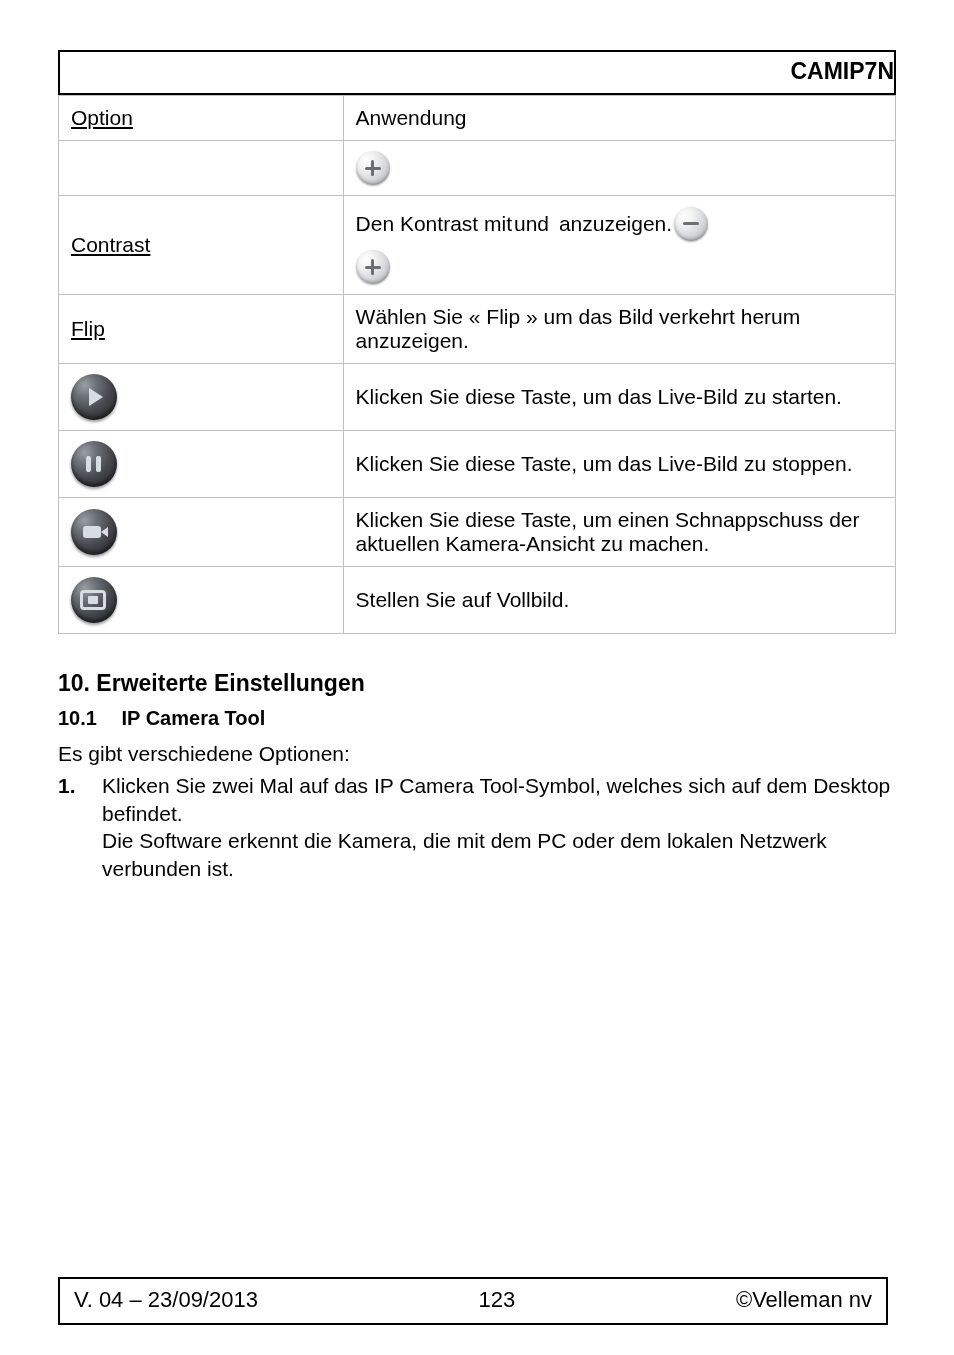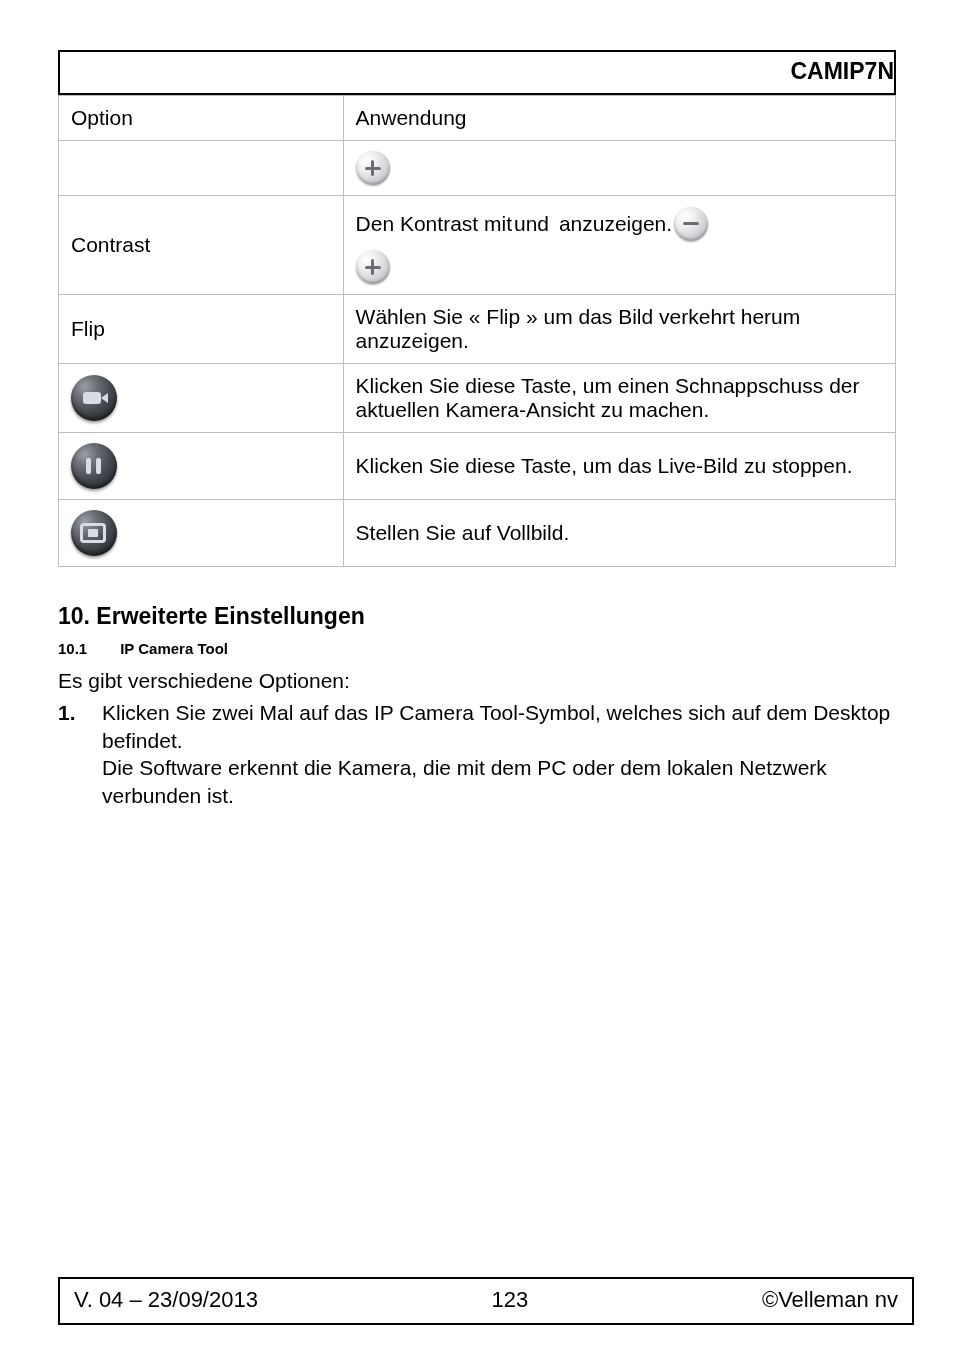--- a/index.html
+++ b/index.html
@@ -29,20 +29,21 @@
     border-collapse: collapse;
     width: 100%;
   }
   table.options td {
     border: 1px solid #bfbfbf;
     padding: 10px 12px;
     vertical-align: middle;
   }
   table.options td.left {
     width: 34%;
+    text-decoration: underline;
   }
   .icon-circle {
     display: inline-block;
     width: 34px;
     height: 34px;
     border-radius: 50%;
     position: relative;
     vertical-align: middle;
     background: radial-gradient(circle at 30% 28%, #ffffff 0%, #f2f2f3 25%, #d9dadd 55%, #b8babf 85%, #9ea0a5 100%);
     box-shadow: inset 0 -2px 3px rgba(0,0,0,0.25), 0 1px 2px rgba(0,0,0,0.3);
@@ -107,21 +108,21 @@
     border-radius: 1px;
     left: 17px; top: 19px;
   }
   .section-h1 {
     font-weight: bold;
     font-size: 23px;
     margin: 36px 0 10px 0;
   }
   .section-h2 {
     font-weight: bold;
-    font-size: 15px;
+    font-size: 20px;
     margin: 10px 0 10px 0;
   }
   .section-h2 .num { display:inline-block; width: 58px; }
   .bodytext { margin: 6px 0 4px 0; line-height: 1.32; }
   ol.steps {
     margin: 0 0 0 0;
     padding-left: 0;
     list-style: none;
   }
   ol.steps li {
@@ -132,21 +133,21 @@
   ol.steps li .num {
     font-weight: bold;
     width: 44px;
     flex-shrink: 0;
   }
   ol.steps li .txt { flex: 1; }
   .footer {
     position: absolute;
     bottom: 30px;
     left: 58px;
-    right: 40px;
+    right: 66px;
     border: 2px solid #000;
     display: flex;
     justify-content: space-between;
     padding: 8px 14px 10px 14px;
     font-size: 22px;
   }
   .contrast-cell { line-height: 1.7; }
   .contrast-line { display: flex; align-items: center; gap: 2px; flex-wrap: wrap; }
 </style>
 </head>
@@ -185,29 +186,35 @@
             <span class="icon-circle"><span class="plus-h"></span><span class="plus-v"></span></span>
           </div>
         </td>
       </tr>
       <tr>
         <td class="left">Flip</td>
         <td>Wählen Sie « Flip » um das Bild verkehrt herum anzuzeigen.</td>
       </tr>
       <tr>
         <td class="left">
+          <span class="icon-circle dark"><span class="play-tri"></span></span>
+        </td>
+        <td>Klicken Sie diese Taste, um das Live-Bild zu starten.</td>
+      </tr>
+      <tr>
+        <td class="left">
+          <span class="icon-circle dark"><span class="pause-bar1"></span><span class="pause-bar2"></span></span>
+        </td>
+        <td>Klicken Sie diese Taste, um das Live-Bild zu stoppen.</td>
+      </tr>
+      <tr>
+        <td class="left">
           <span class="icon-circle dark"><span class="cam-body"></span><span class="cam-lens"></span></span>
         </td>
         <td>Klicken Sie diese Taste, um einen Schnappschuss der aktuellen Kamera-Ansicht zu machen.</td>
-      </tr>
-      <tr>
-        <td class="left">
-          <span class="icon-circle dark"><span class="pause-bar1"></span><span class="pause-bar2"></span></span>
-        </td>
-        <td>Klicken Sie diese Taste, um das Live-Bild zu stoppen.</td>
       </tr>
       <tr>
         <td class="left">
           <span class="icon-circle dark"><span class="full-outer"></span><span class="full-inner"></span></span>
         </td>
         <td>Stellen Sie auf Vollbild.</td>
       </tr>
     </tbody>
   </table>
 

